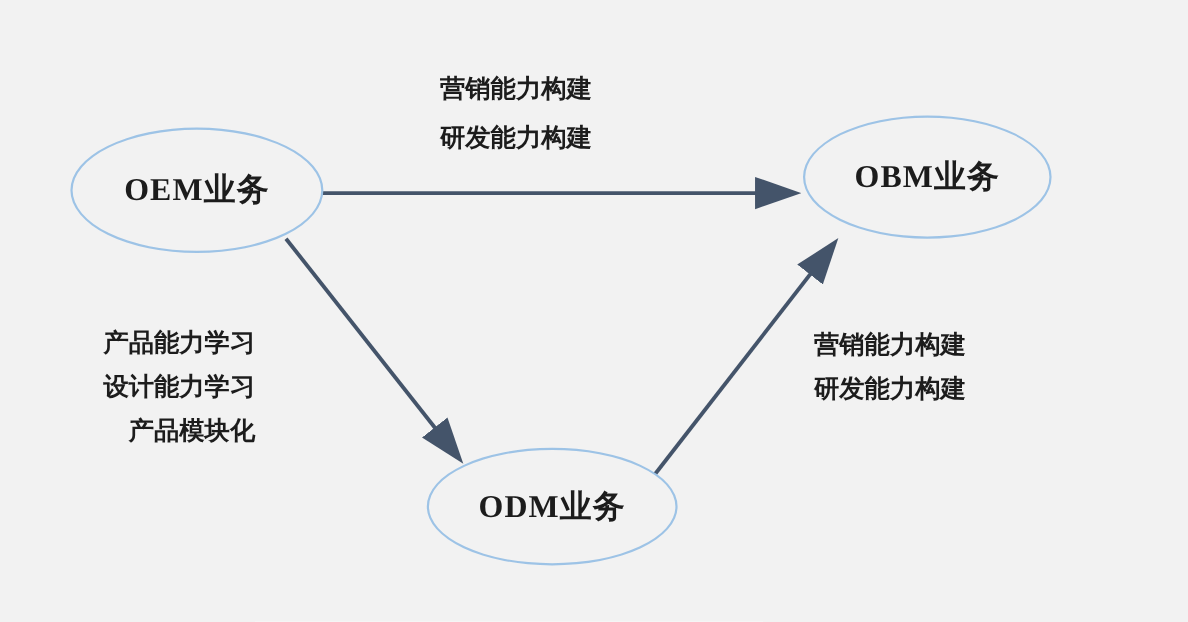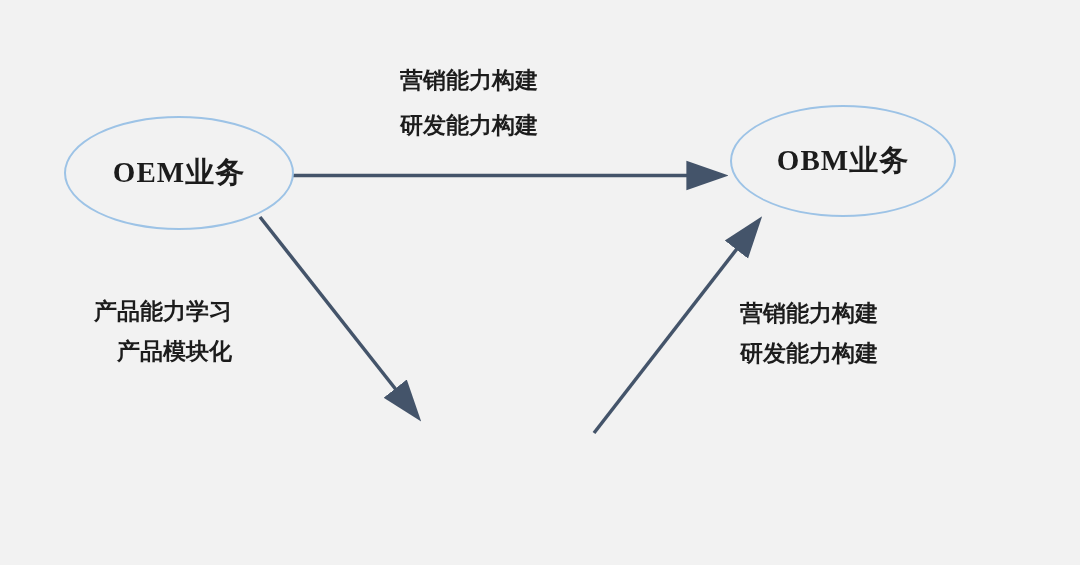--- a/index.html
+++ b/index.html
@@ -86,28 +86,32 @@
   </svg>
 
   <div class="node node-oem">
     <span class="node-label">OEM业务</span>
   </div>
 
   <div class="node node-obm">
     <span class="node-label">OBM业务</span>
   </div>
 
+  <div class="node node-odm">
+    <span class="node-label">ODM业务</span>
+  </div>
 
   <div class="edge-label label-top">
     <span class="line">营销能力构建</span>
     <span class="line">研发能力构建</span>
   </div>
 
   <div class="edge-label label-left">
     <span class="line">产品能力学习</span>
+    <span class="line">设计能力学习</span>
     <span class="line">产品模块化</span>
   </div>
 
   <div class="edge-label label-right">
     <span class="line">营销能力构建</span>
     <span class="line">研发能力构建</span>
   </div>
 
 </div>
 

